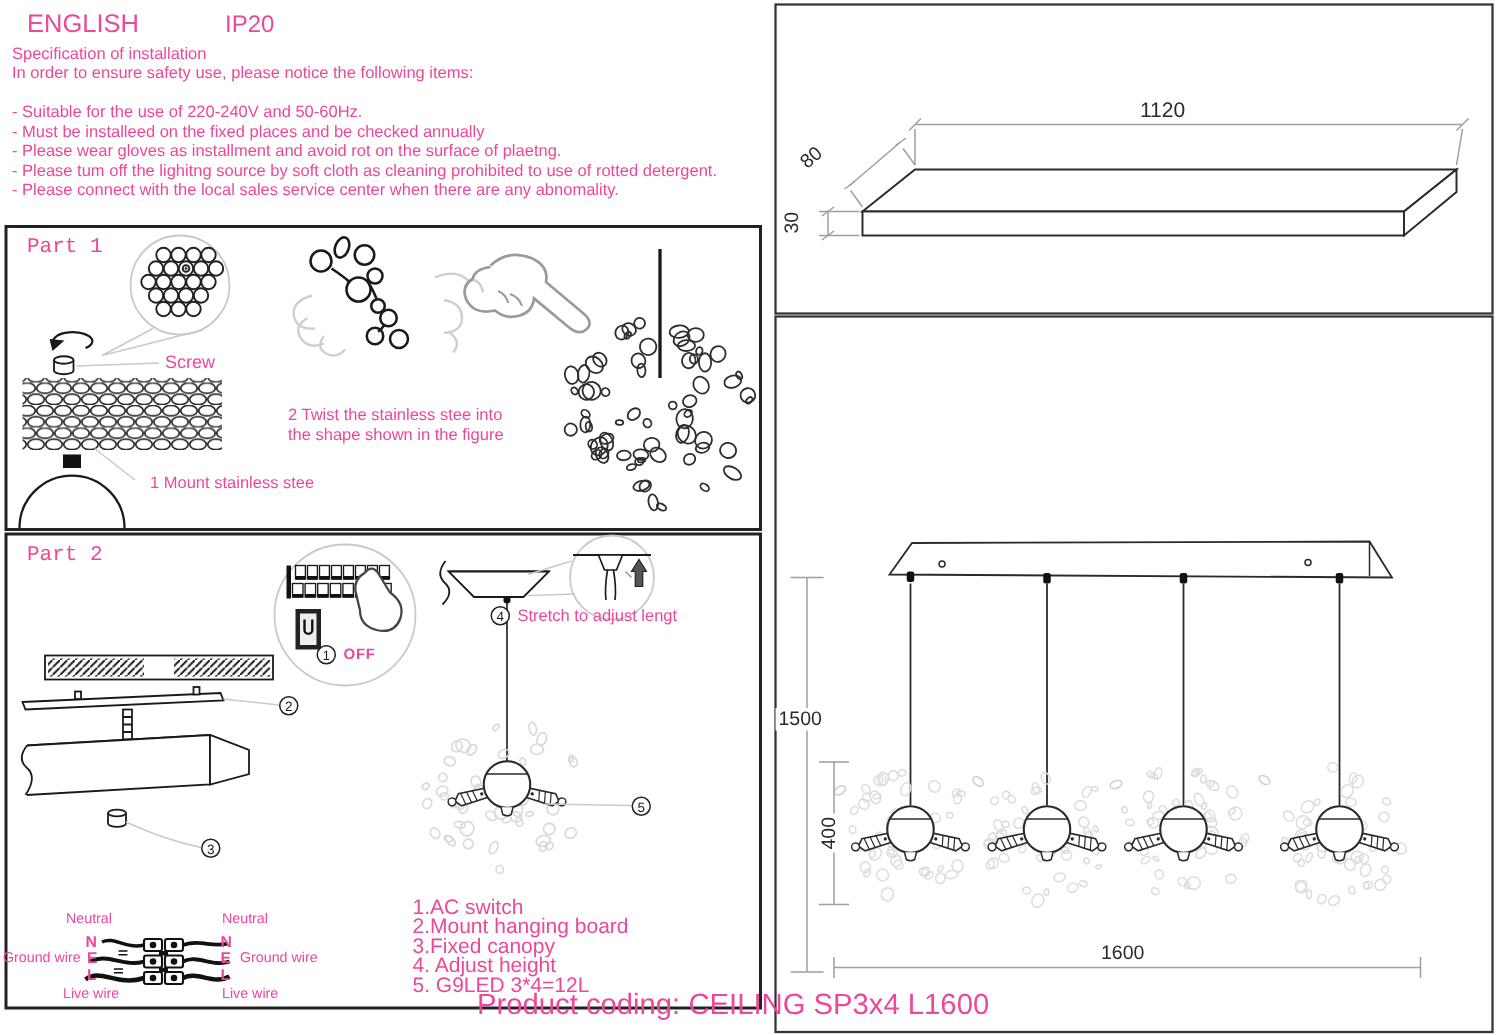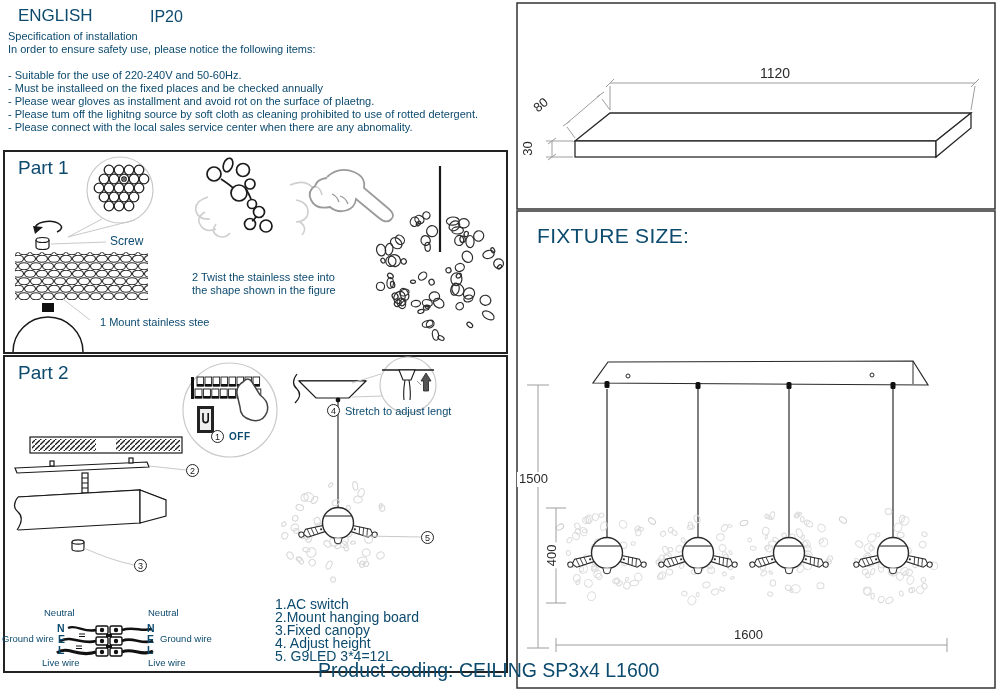--- a/index.html
+++ b/index.html
@@ -1,22 +1,22 @@
 <!DOCTYPE html>
 <html><head>
 <meta charset="utf-8">
 <style>
   html,body{margin:0;padding:0;background:#fff;}
   #sheet{position:relative;width:1000px;height:690px;background:#fff;overflow:hidden;
          font-family:"Liberation Sans","DejaVu Sans",sans-serif;color:#1a1a1a;}
   svg.art{position:absolute;left:0;top:0;}
-  .lbl{position:absolute;white-space:nowrap;font-size:11px;line-height:1.15;color:#0c4a6e;}
+  .lbl{position:absolute;white-space:nowrap;font-size:11px;line-height:1.15;color:#ec4899;}
   .big{font-size:17px;}
   .h-right{font-size:21px;letter-spacing:.3px;}
-  .part-title{font-size:19px;}
+  .part-title{font-size:14px;font-family:Liberation Mono, monospace;}
   .dim{font-size:13px;color:#2a2a2a;}
   .dimbg{background:#fff;padding:0 2px;}
   .rot90{transform:rotate(-90deg);}
   .rot40{transform:rotate(-40deg);}
   .circ{position:absolute;width:13px;height:13px;border:1.2px solid #222;border-radius:50%;
         font-size:9px;display:flex;align-items:center;justify-content:center;background:#fff;box-sizing:border-box;}
   .wire-lbl{font-size:9.5px;}
   .wire-letter{font-size:10.5px;font-weight:bold;}
   .list-item{font-size:14px;}
   .product{font-size:19.5px;}
@@ -684,18 +684,17 @@
   <div class="lbl list-item" style="left:275px;top:622px;">3.Fixed canopy</div>
   <div class="lbl list-item" style="left:275px;top:635px;">4. Adjust height</div>
   <div class="lbl list-item" style="left:275px;top:648px;">5. G9LED  3*4=12L</div>
 
   <div class="lbl product" style="left:318px;top:659px;">Product coding: CEILING SP3x4 L1600</div>
 
   <div class="lbl dim" style="left:760px;top:65px;font-size:14px;">1120</div>
   <div class="lbl dim rot40" style="left:534px;top:98px;">80</div>
   <div class="lbl dim rot90" style="left:521px;top:141px;">30</div>
 
-  <div class="lbl h-right" style="left:537px;top:224px;">FIXTURE SIZE:</div>
   <div class="lbl dim dimbg" style="left:517px;top:472px;">1500</div>
   <div class="lbl dim rot90 dimbg" style="left:540px;top:548px;">400</div>
   <div class="lbl dim dimbg" style="left:732px;top:628px;">1600</div>
 
 </div>
 
 </body></html>

